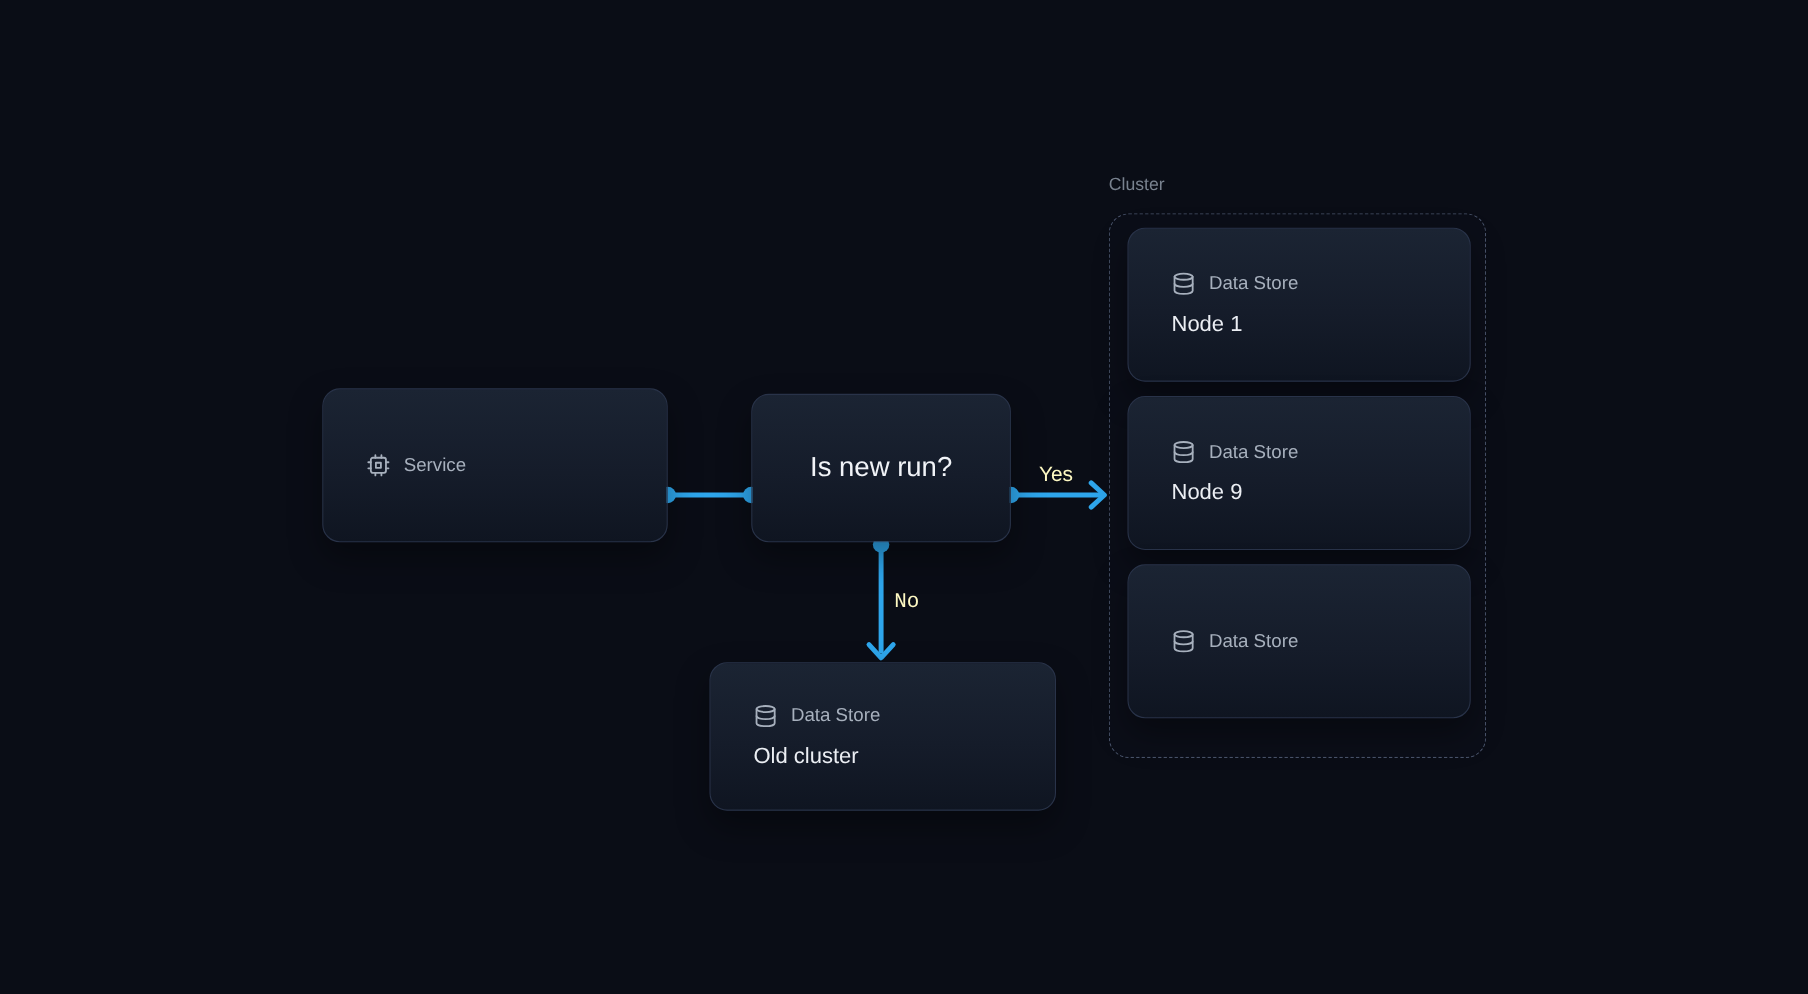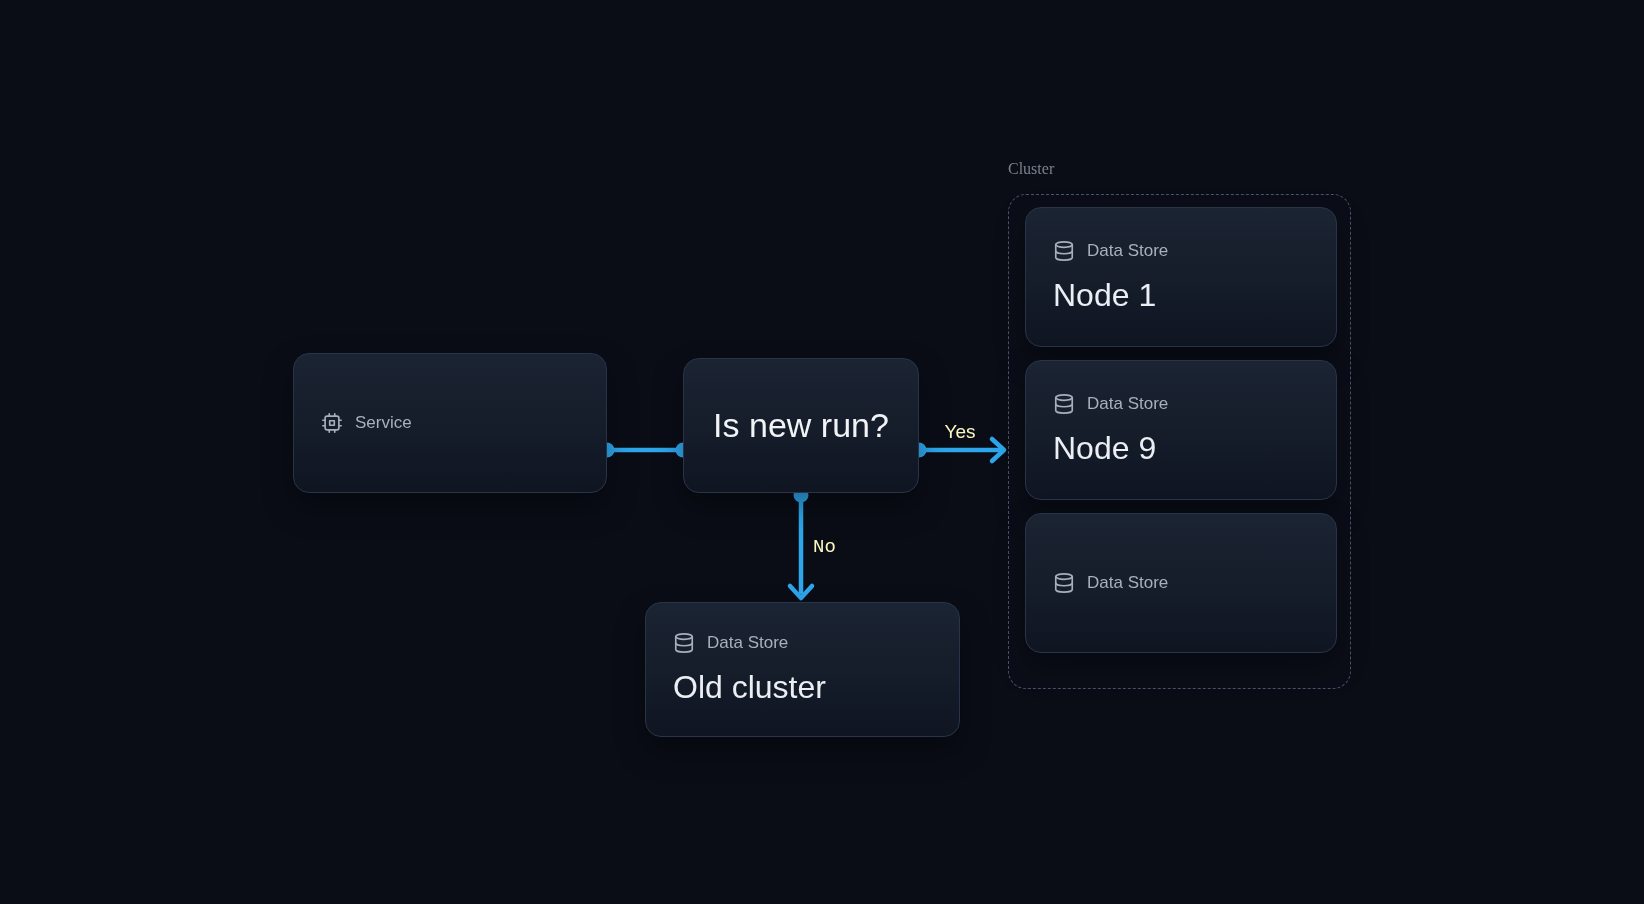--- a/index.html
+++ b/index.html
@@ -20,58 +20,57 @@
   .card {
     position: absolute;
     border-radius: 16px;
     background: linear-gradient(180deg, #1b2433 0%, #151c2a 55%, #0f1521 100%);
     border: 1px solid #293349;
     box-shadow: 0 14px 30px rgba(0,0,0,0.35);
     display: flex;
     flex-direction: column;
     justify-content: center;
     gap: 14px;
-    padding: 0 27px;
+    padding: 0 39px;
   }
   .type-row {
     display: flex;
     align-items: center;
     gap: 12px;
     color: #a7b0bd;
     font-size: 17px;
     line-height: 1.2;
   }
   .type-row svg {
     stroke: #a7b0bd;
     width: 22px;
     height: 22px;
     flex: 0 0 auto;
   }
   .card .title {
     color: #ebeef3;
-    font-size: 32px;
+    font-size: 20px;
     line-height: 1.2;
   }
   .card.decision {
     align-items: center;
     padding: 0;
   }
   .card.decision .question {
     color: #f1f3f7;
-    font-size: 34px;
+    font-size: 25px;
   }
 
   
   .cluster-label {
     position: absolute;
     left: 1008px;
     top: 160px;
     font-size: 16px;
     color: #79828f;
-    font-family: Liberation Serif, serif;
   }
   .cluster-box {
     position: absolute;
     left: 1008px;
     top: 194px;
     width: 343px;
     height: 495px;
     border: 1.5px dashed #49536a;
     border-radius: 18px;
     background: rgba(16, 21, 33, 0.25);

